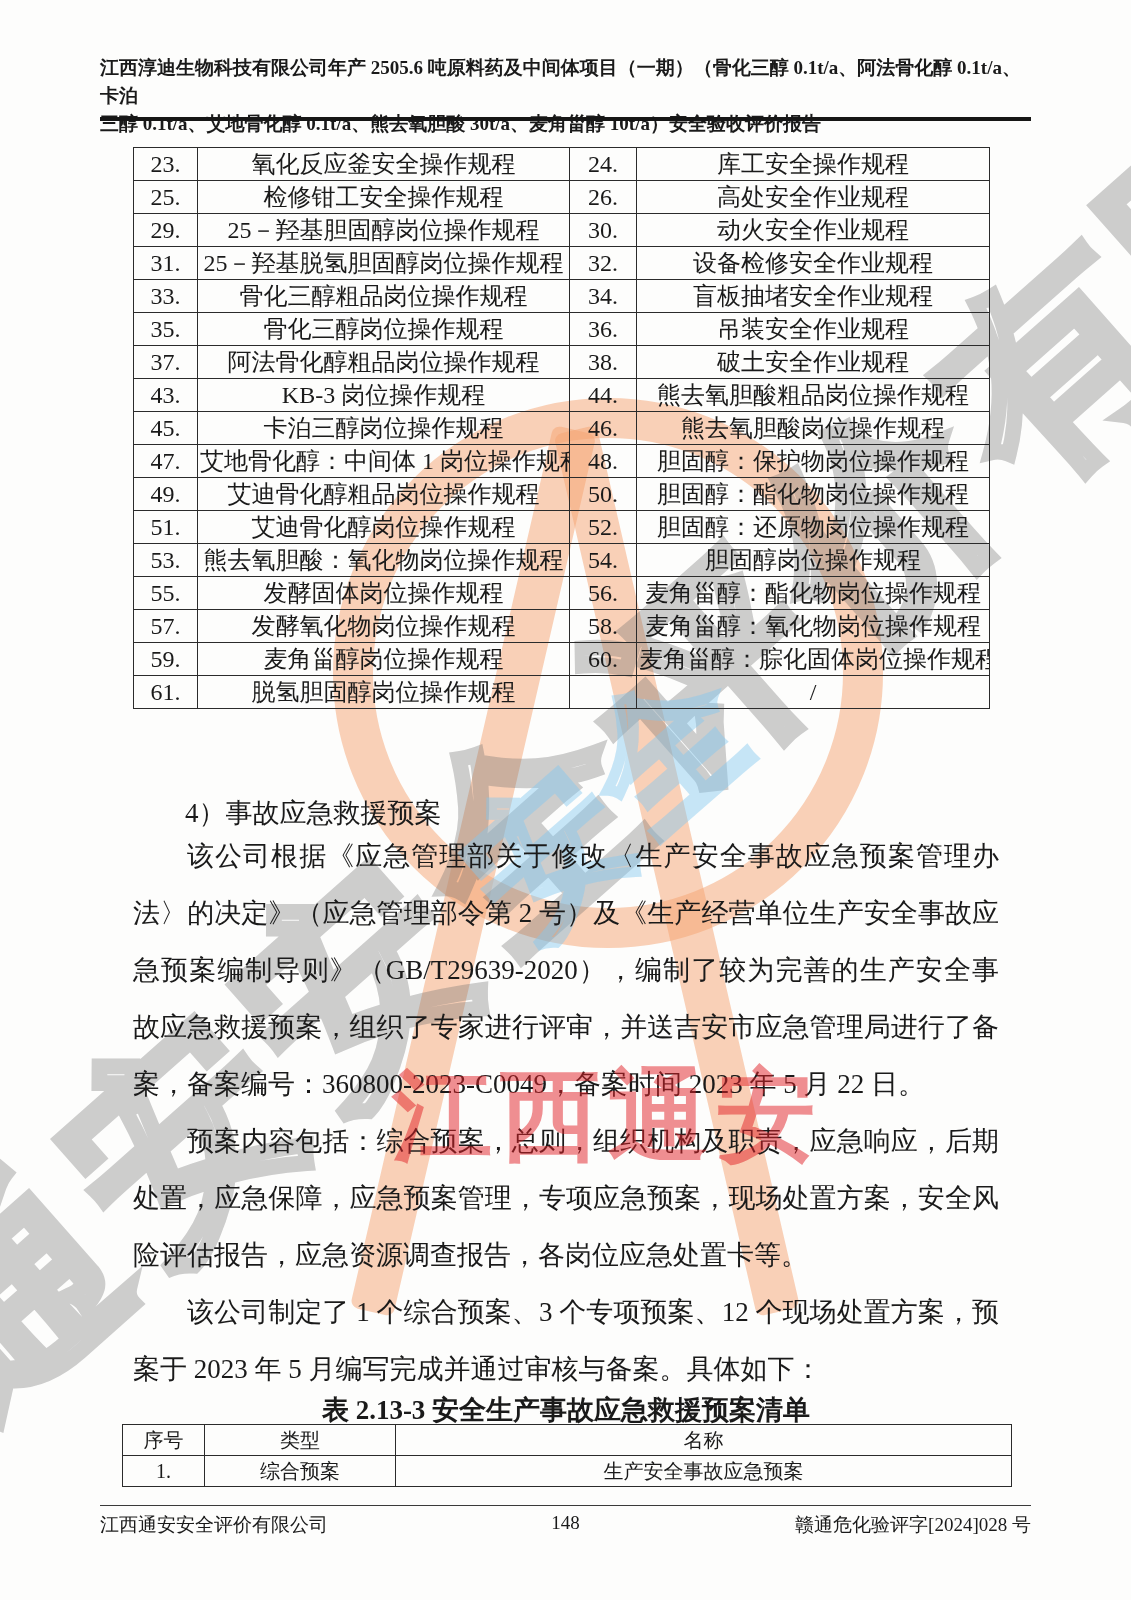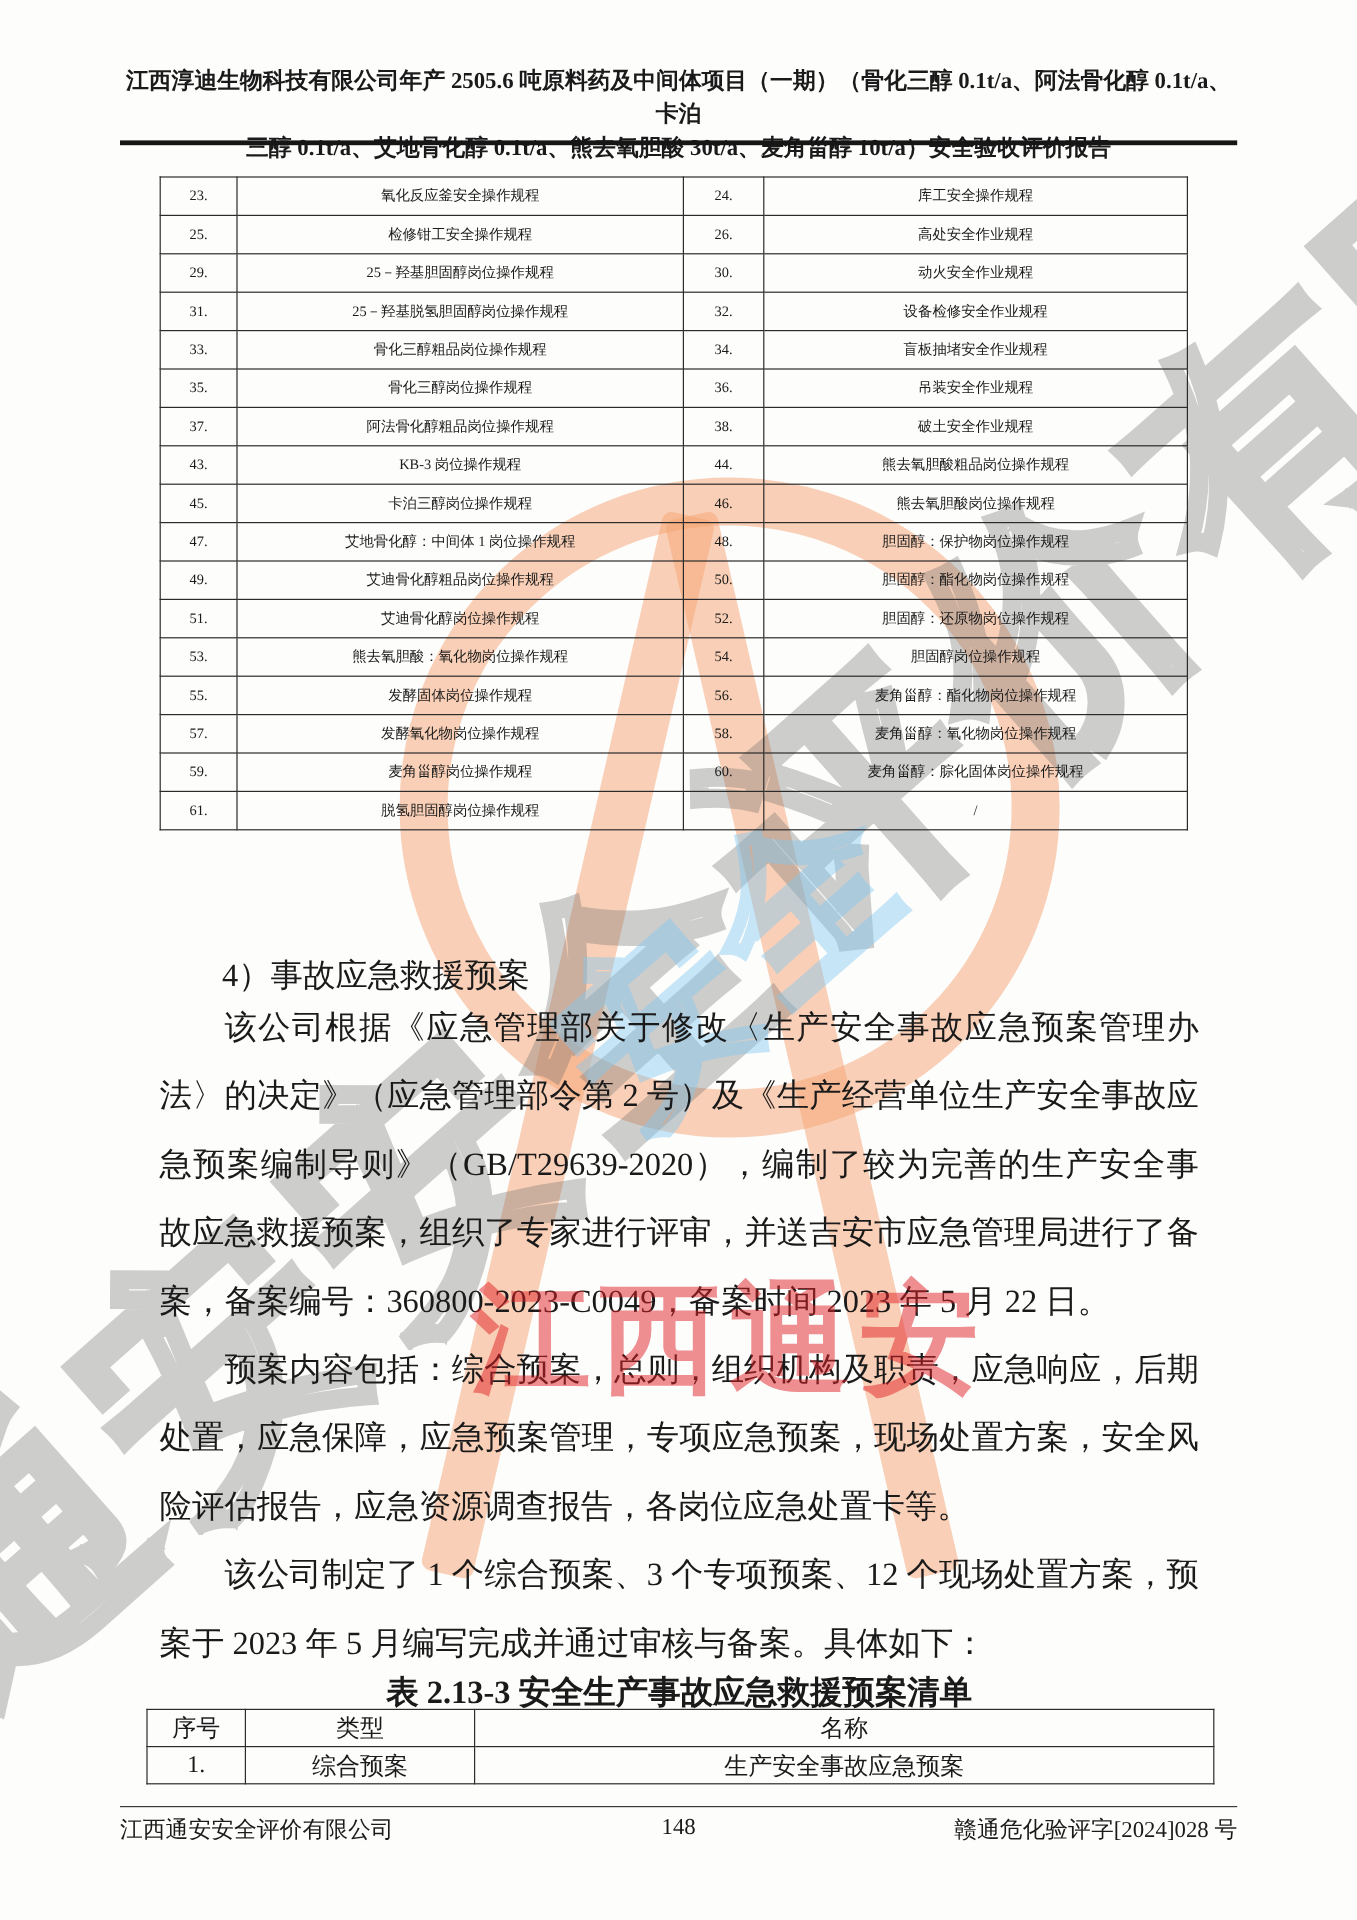--- a/index.html
+++ b/index.html
@@ -27,30 +27,30 @@
     left:455px; top:700px; transform:rotate(-41deg); white-space:nowrap;
     font-size:150px; font-weight:bold; letter-spacing:8px;
     color:transparent; -webkit-text-stroke:6px rgba(130,200,240,0.45); z-index:0;
   }
   .wm-red {
     left:392px; top:1050px; font-size:100px; font-weight:bold; letter-spacing:8px;
     color:rgba(226,32,38,0.50); z-index:2; white-space:nowrap;
   }
   
   .doc-header {
-    position:absolute; left:100px; top:54px; width:931px; text-align:center;
+    position:absolute; left:100px; top:54px; width:931px; 
     font-size:19px; font-weight:bold; line-height:28px; z-index:1;
   }
   .header-rule { position:absolute; left:100px; top:117px; width:931px; height:4px;
     background:#161616; z-index:1; }
   
   table { border-collapse:collapse; }
   .proc-table {
     position:absolute; left:133px; top:147px; width:856px; z-index:1;
-    table-layout:fixed; font-size:12px;
+    table-layout:fixed; font-size:24px;
   }
   .proc-table td {
     border:1px solid #2b2b2b; height:31px; text-align:center;
     vertical-align:middle; padding:0 2px; overflow:hidden; white-space:nowrap;
   }
   
   .sec-heading { position:absolute; left:185px; top:795px; font-size:27px; z-index:1; }
   .para { position:absolute; left:133px; width:866px; font-size:27px; line-height:57px;
     text-align:justify; text-indent:2em; margin:0; z-index:1; }
   .para.p1 { top:828px; }

